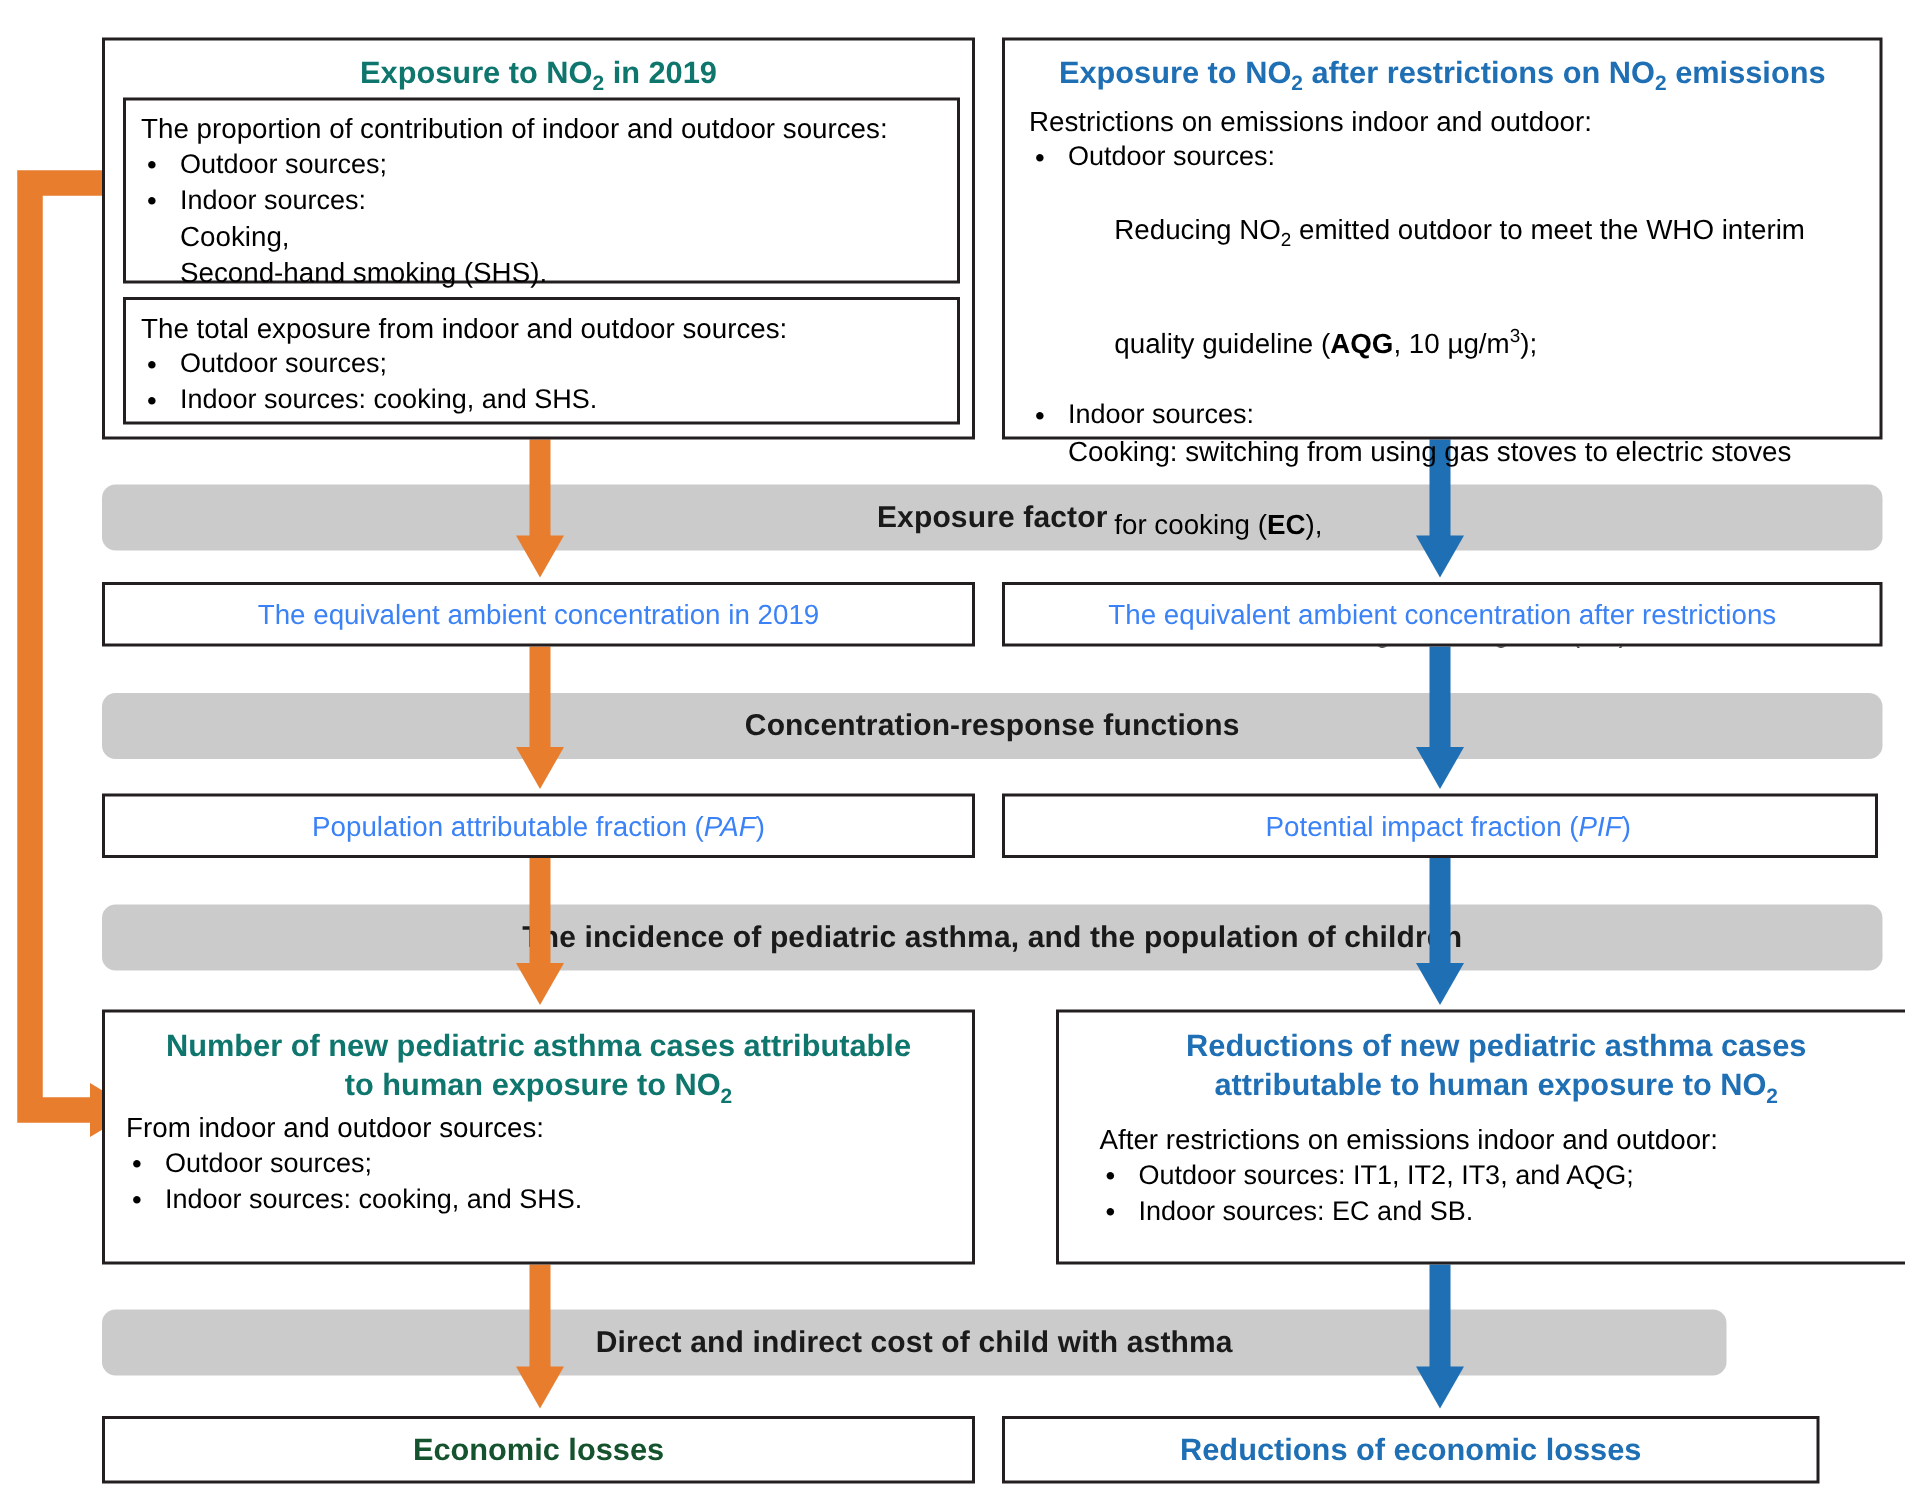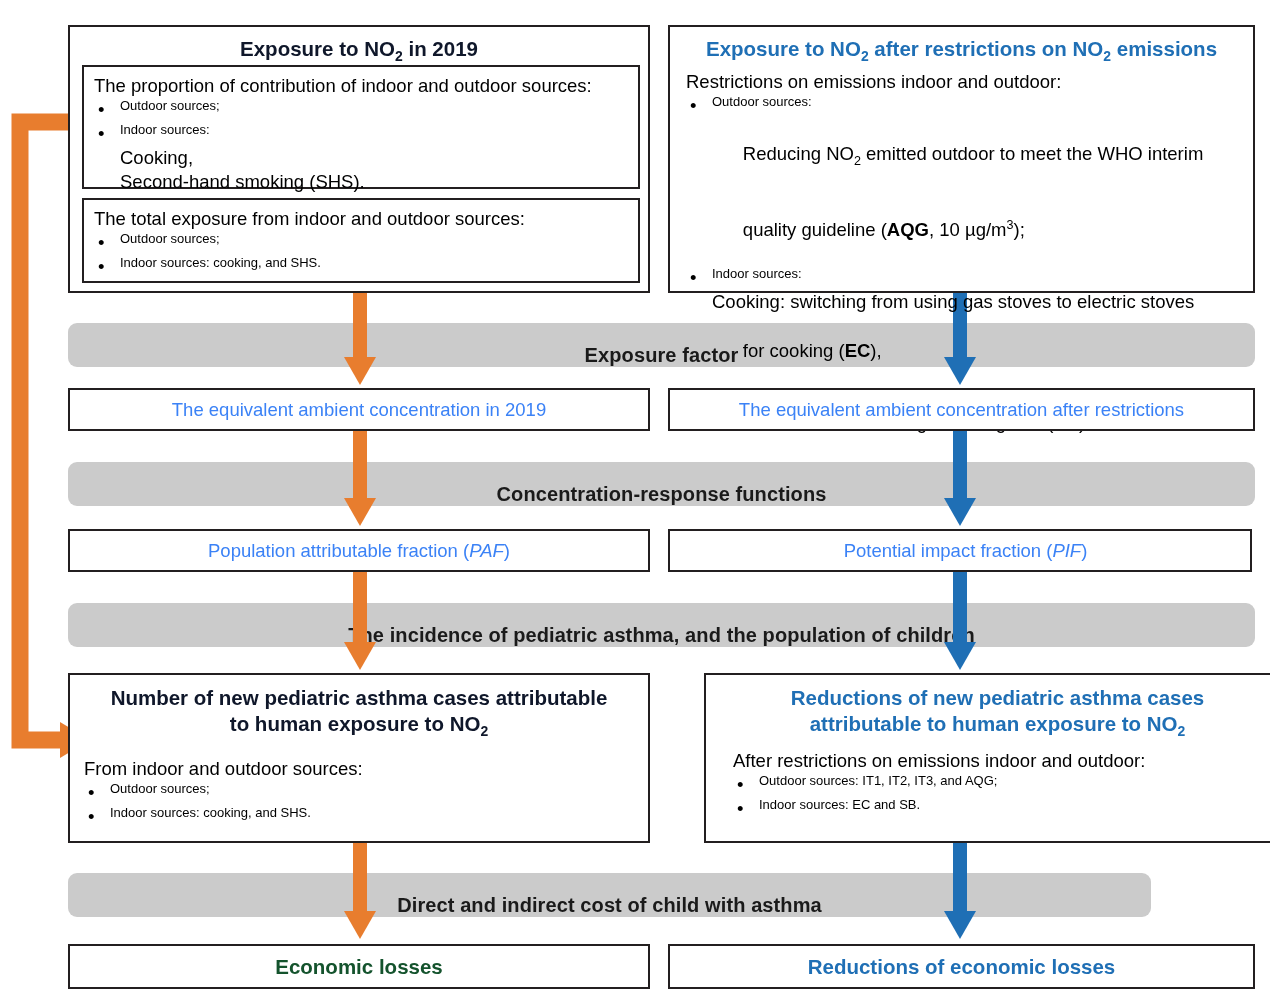--- a/index.html
+++ b/index.html
@@ -30,21 +30,21 @@
     box-sizing: border-box;
     background: #ffffff;
     border: 2px solid #231f20;
   }
   .title {
     text-align: center;
     font-weight: bold;
     font-size: 20.5px;
     line-height: 1.28;
   }
-  .title.orange { color: #0f172a; }
+  .title.orange { color: #0f766e; }
   .title.blue   { color: #1F6FB5; }
 
   .body-text {
     font-size: 18.5px;
     line-height: 1.30;
     color: #000000;
     white-space: pre-wrap;
   }
   .bullet-row {
     display: flex;
@@ -54,38 +54,38 @@
     width: 26px;
     flex: 0 0 26px;
     font-size: 18.5px;
     line-height: 1.30;
     text-align: left;
     padding-left: 4px;
     box-sizing: border-box;
   }
   .bullet-text {
     flex: 1 1 auto;
-    font-size: 13px;
+    font-size: 18px;
     line-height: 1.30;
     white-space: pre-wrap;
   }
   .indent-text {
     padding-left: 26px;
     font-size: 18.5px;
     line-height: 1.30;
     white-space: pre-wrap;
   }
 
   .band {
     position: absolute;
     box-sizing: border-box;
     background: #cbcbcb;
     border-radius: 9px;
     display: flex;
-    align-items: flex-end;
+    align-items: center;
     justify-content: center;
     z-index: 1;
   }
   .band-label {
     font-weight: bold;
     font-size: 20px;
     color: #1a1a1a;
     letter-spacing: 0.1px;
   }
 
@@ -251,21 +251,21 @@
 
   <div class="band" style="left:68px; top:603px; width:1187px; height:44px;">
     <span class="band-label">The incidence of pediatric asthma, and the population of children</span>
   </div>
 
   <div class="box" style="left:68px; top:673px; width:582px; height:170px; padding:10px 14px;">
     <div class="title orange">
       <span>Number of new pediatric asthma cases attributable</span><br>
       to human exposure to NO<span class="sub">2</span>
     </div>
-    <div class="body-text" style="margin-top:16px;">From indoor and outdoor sources:</div>
+    <div class="body-text" style="margin-top:0;">From indoor and outdoor sources:</div>
     <div class="bullet-row">
       <div class="bullet-dot">•</div>
       <div class="bullet-text">Outdoor sources;</div>
     </div>
     <div class="bullet-row">
       <div class="bullet-dot">•</div>
       <div class="bullet-text">Indoor sources: cooking, and SHS.</div>
     </div>
   </div>
 
@@ -294,17 +294,17 @@
     <polygon points="4,70 36,70 20,98" fill="#1F6FB5"></polygon>
   </svg>
 
   <div class="band" style="left:68px; top:873px; width:1083px; height:44px;">
     <span class="band-label">Direct and indirect cost of child with asthma</span>
   </div>
 
   <div class="rowbox" style="left:68px; top:944px; width:582px; height:45px;">
     <span class="rowbox-label bold-orange">Economic losses</span>
   </div>
-  <div class="rowbox" style="left:668px; top:944px; width:587px; height:45px;">
+  <div class="rowbox" style="left:668px; top:944px; width:545px; height:45px;">
     <span class="rowbox-label bold-blue">Reductions of economic losses</span>
   </div>
 
 </div>
 
 </body></html>

